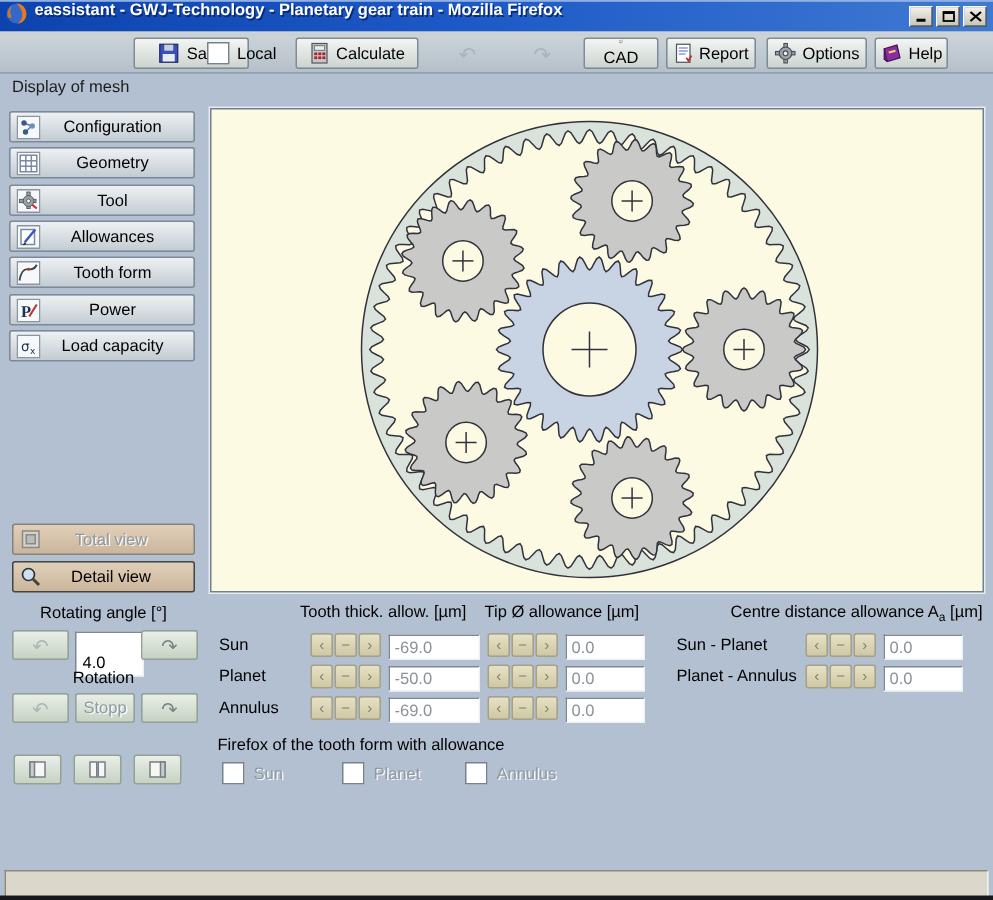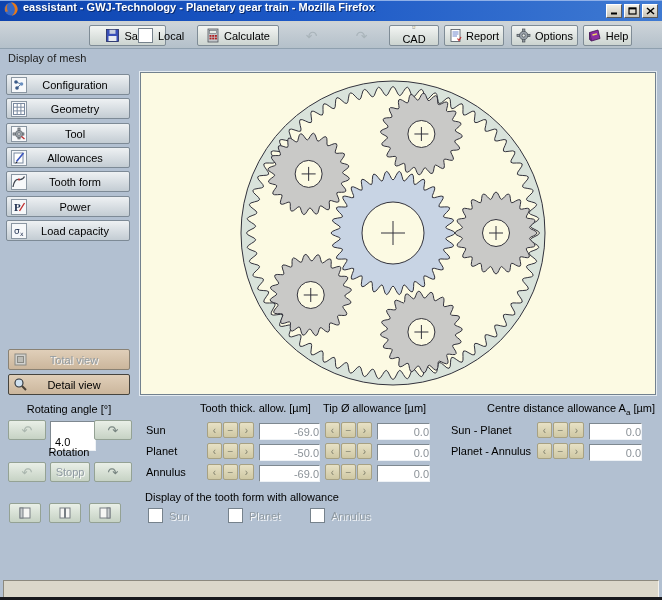--- a/index.html
+++ b/index.html
@@ -65,21 +65,21 @@
     background:#fff;font-family:"Liberation Sans",sans-serif;font-size:11px;padding:12px 0 0 4px;color:#000;}
 
   
   .hdr{position:absolute;color:#000;white-space:nowrap;}
   .row-label{position:absolute;color:#000;white-space:nowrap;}
   .stepper{position:absolute;display:flex;gap:1px;}
   .stepper button{width:15px;height:16px;background:linear-gradient(#e7e1c5,#cfc8a4);
     border:1px solid #a7a183;border-radius:2px;font-size:10px;color:#82826e;padding:0;
     display:flex;align-items:center;justify-content:center;}
   .val{position:absolute;height:15px;border:1px solid;border-color:#7e8890 #eef2f6 #eef2f6 #7e8890;
-    background:#fff;font-family:"Liberation Sans",sans-serif;font-size:11px;color:#8b9298;padding:0 0 0 3px;text-align:right;}
+    background:#fff;font-family:"Liberation Sans",sans-serif;font-size:11px;color:#8b9298;padding:0 0 0 3px;}
   .chk{position:absolute;display:flex;align-items:center;gap:6px;}
 
   
   #statusbar{position:absolute;left:3px;top:580px;width:654px;height:16px;background:#dbd7ca;
     border:1px solid;border-color:#8c897e #f4f2ec #f4f2ec #8c897e;}
   #bottomedge{position:absolute;left:0;top:597px;width:662px;height:3px;background:#17181c;}
   svg{display:block;}
 </style>
 </head>
 <body>
@@ -429,21 +429,21 @@
   <input class="val" readonly="" style="left: 589px; top: 423px; width: 48px;" value="0.0">
 
   <div class="row-label" style="left:451px;top:445px;">Planet - Annulus</div>
   <div class="stepper" style="left:537px;top:443px;">
     <button>‹</button>
     <button>−</button>
     <button>›</button>
   </div>
   <input class="val" readonly="" style="left: 589px; top: 444px; width: 48px;" value="0.0">
 
-  <div class="row-label" style="left:145px;top:491px;">Display of the tooth form with allowance</div>
+  <div class="row-label" style="left:145px;top:491px;">Firefox of the tooth form with allowance</div>
   <span class="chk" style="left:148px;top:508px;">
     <span class="cbx"></span>
     <span class="dis">Sun</span>
   </span>
   <span class="chk" style="left:228px;top:508px;">
     <span class="cbx"></span>
     <span class="dis">Planet</span>
   </span>
   <span class="chk" style="left:310px;top:508px;">
     <span class="cbx"></span>

